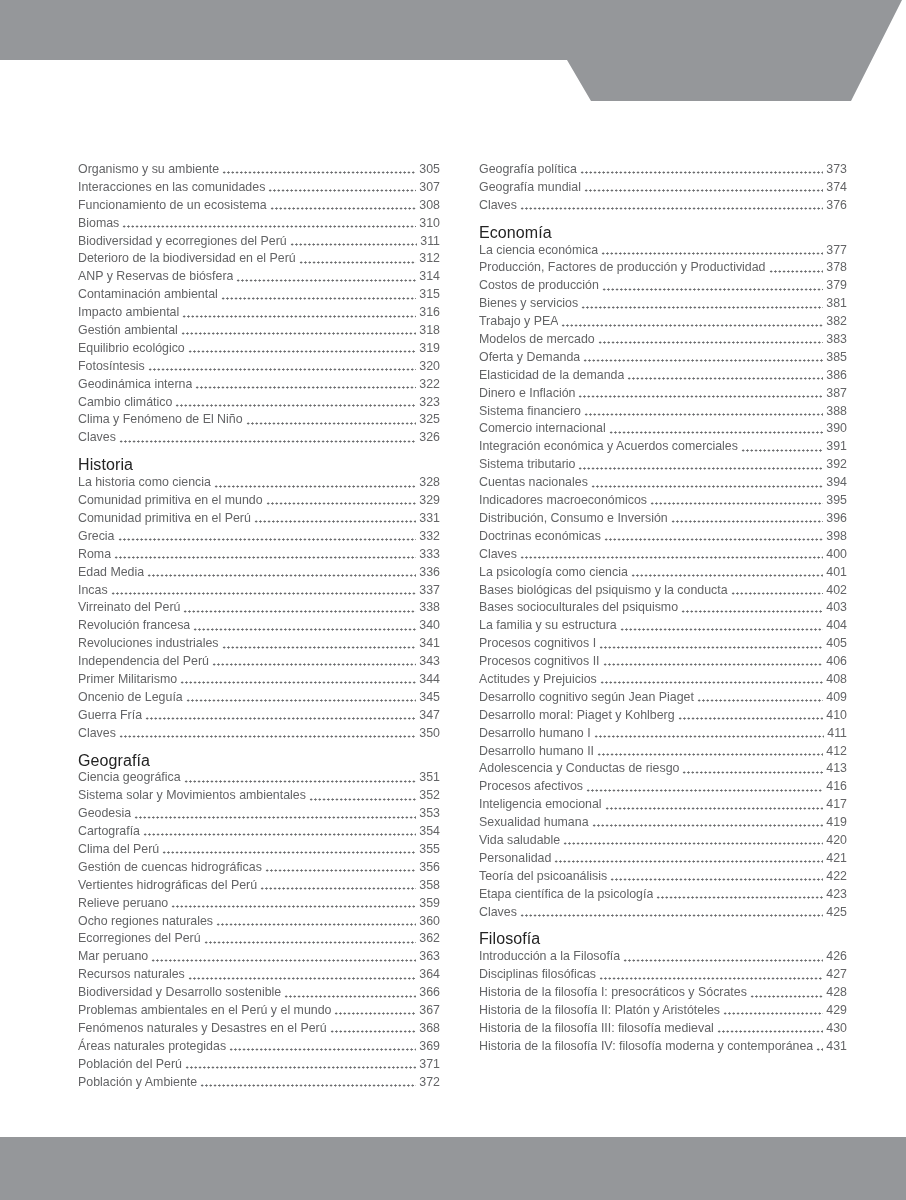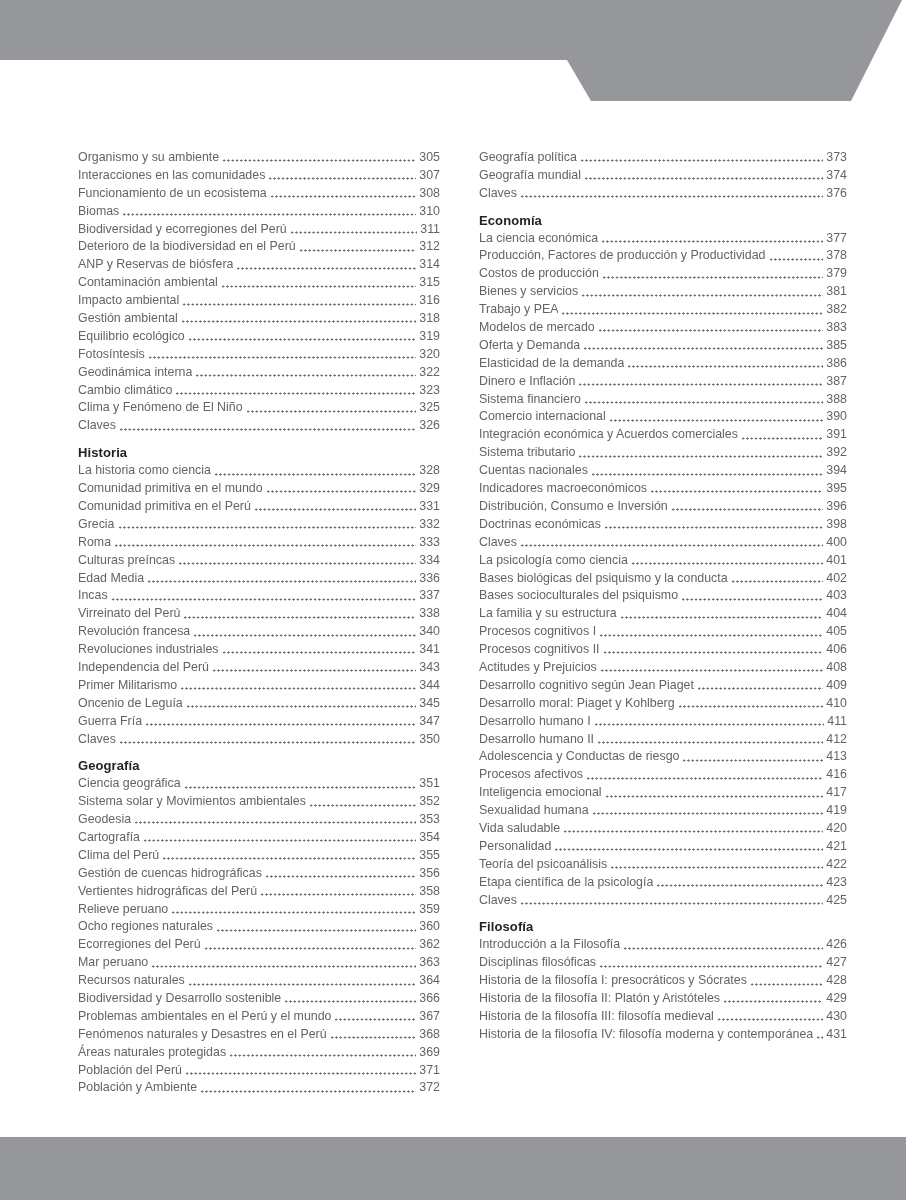--- a/index.html
+++ b/index.html
@@ -26,28 +26,28 @@
   .footer-band {
     position: absolute;
     left: 0;
     top: 1137px;
     width: 906px;
     height: 63px;
     background: #95979a;
   }
   .col {
     position: absolute;
-    top: 149px;
+    top: 161px;
   }
   .col-left  { left: 78px;  width: 362px; }
   .col-right { left: 479px; width: 368px; }
 
   .heading {
-    font-size: 13px;
-    font-weight: bold;
+    font-size: 16px;
+    font-weight: normal;
     color: #232323;
     line-height: 17.9px;
     margin-top: 9px;
     letter-spacing: 0.1px;
   }
   .entry {
     display: flex;
     align-items: baseline;
     line-height: 17.9px;
     height: 17.9px;
@@ -184,25 +184,20 @@
     <span class="t">Grecia</span>
     <span class="leader"></span>
     <span class="pn">332</span>
   </div>
       <div class="entry">
     <span class="t">Roma</span>
     <span class="leader"></span>
     <span class="pn">333</span>
   </div>
       <div class="entry">
-    <span class="t">Culturas preíncas</span>
-    <span class="leader"></span>
-    <span class="pn">334</span>
-  </div>
-      <div class="entry">
     <span class="t">Edad Media</span>
     <span class="leader"></span>
     <span class="pn">336</span>
   </div>
       <div class="entry">
     <span class="t">Incas</span>
     <span class="leader"></span>
     <span class="pn">337</span>
   </div>
       <div class="entry">

